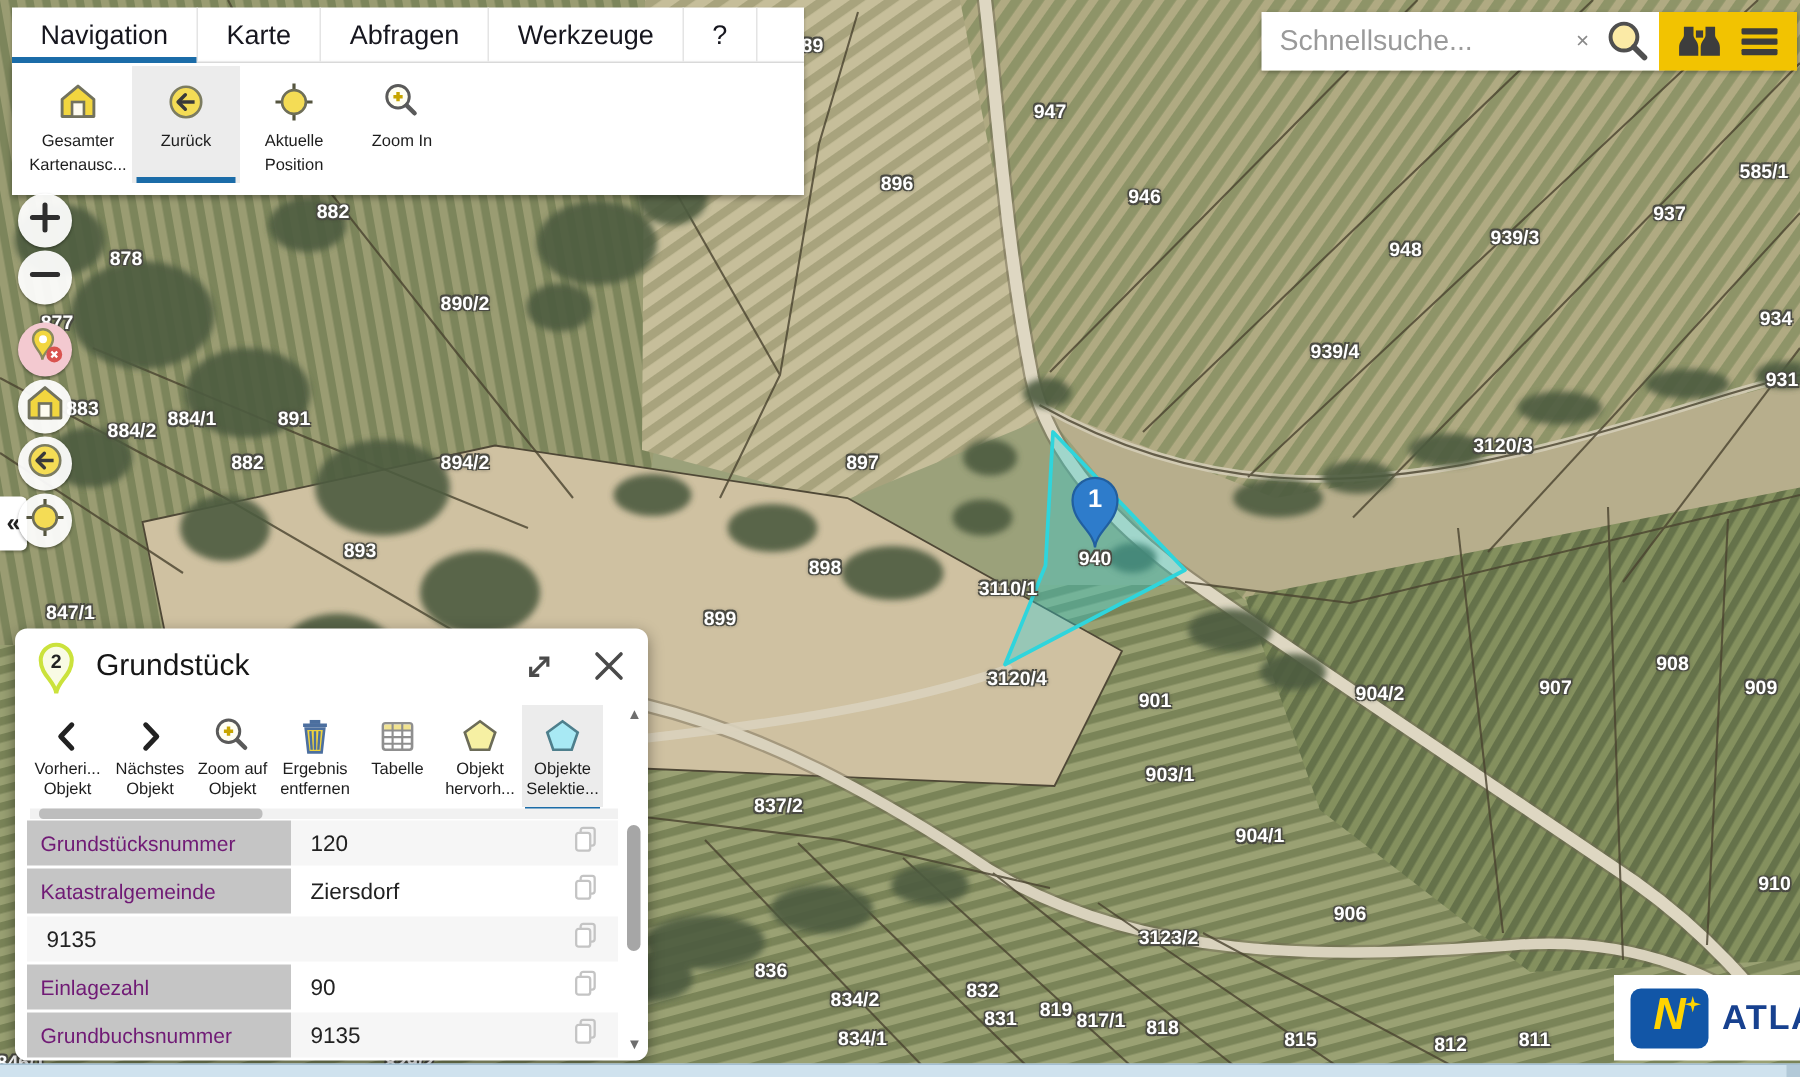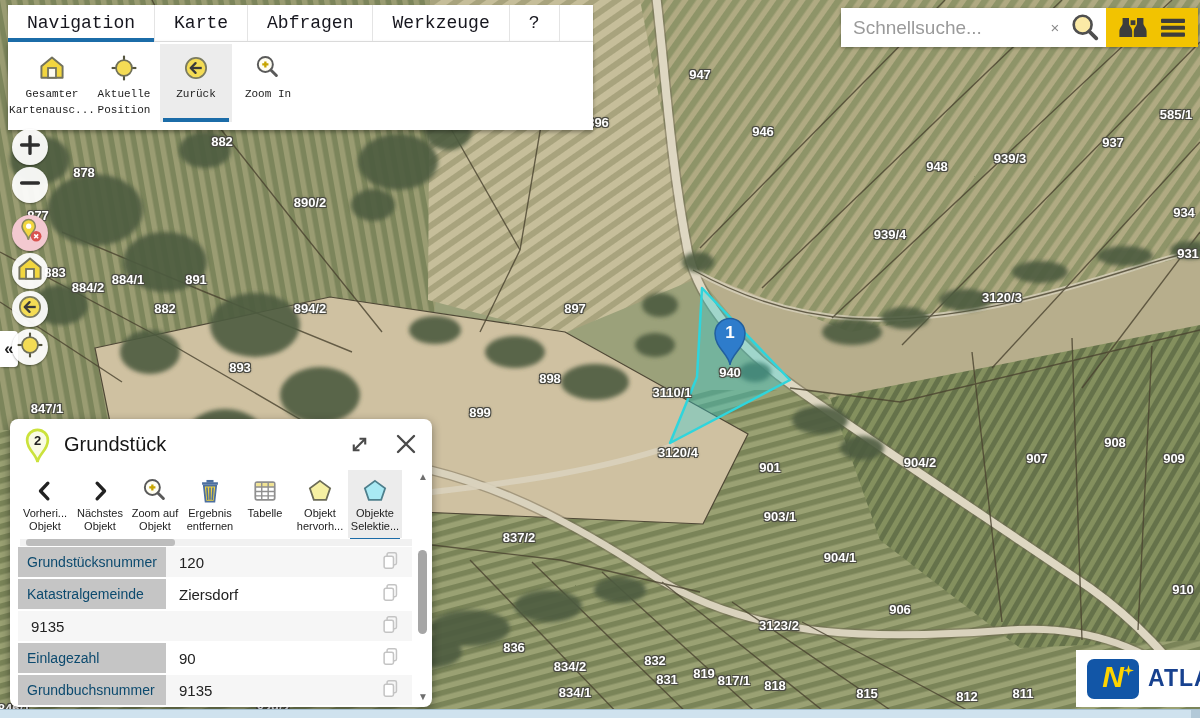--- a/index.html
+++ b/index.html
@@ -7,21 +7,21 @@
   #stage{position:relative;width:1200px;height:718px;overflow:hidden;}
   #map-svg{position:absolute;left:0;top:0;z-index:0;}
   
   #map-labels{position:absolute;left:0;top:0;width:1056px;height:718px;z-index:1;pointer-events:none;}
   .map-label{position:absolute;transform:translate(-50%,-50%);font-size:13px;font-weight:bold;color:#fff;white-space:nowrap;
     text-shadow:-1px -1px 0 #4a4a42,1px -1px 0 #4a4a42,-1px 1px 0 #4a4a42,1px 1px 0 #4a4a42,0 0 3px #3c3c36;}
   
   #sel-pin{position:absolute;left:730px;top:367px;transform:translate(-50%,-100%);z-index:2;width:40px;height:50px;}
   #sel-pin .pin-num{position:absolute;left:0;top:6px;width:40px;text-align:center;font-size:17px;font-weight:bold;color:#fff;}
   
-  .menu{position:absolute;left:8px;top:5px;width:585px;z-index:6;font-family:Liberation Mono, monospace;}
+  .menu{position:absolute;left:8px;top:5px;width:528px;z-index:6;}
   .tabs{display:flex;background:#fff;height:36px;border-bottom:1px solid #e3e3e3;box-shadow:0 1px 2px rgba(0,0,0,.25);}
   .tab{display:flex;align-items:center;padding:0 19px;font-size:18px;color:#16161e;border-right:1px solid #e4e4e4;position:relative;cursor:default;}
   .tab.active::after{content:"";position:absolute;left:0;right:0;bottom:-1px;height:4px;background:#1b6ca8;}
   .ribbon{background:#fff;height:88px;display:flex;padding-left:8px;box-shadow:0 2px 4px rgba(0,0,0,.35);}
   .rbtn{width:72px;height:78px;margin-top:2px;display:flex;flex-direction:column;align-items:center;padding-top:7px;position:relative;box-sizing:border-box;}
   .rbtn.active{background:#ececec;}
   .rbtn.active::after{content:"";position:absolute;left:3px;right:3px;bottom:0;height:4px;background:#1b6ca8;}
   .rbtn .ic{height:34px;display:flex;align-items:center;justify-content:center;}
   .rbtn .lbl{font-size:11px;line-height:13px;color:#1d1d1d;text-align:center;margin-top:3px;}
   
@@ -56,21 +56,21 @@
   .gs-toolbar{position:absolute;left:8px;top:51px;height:68px;display:flex;}
   .pbtn{width:54px;margin-right:1px;display:flex;flex-direction:column;align-items:center;padding-top:5px;position:relative;box-sizing:border-box;}
   .pbtn .ic{height:32px;display:flex;align-items:center;justify-content:center;}
   .pbtn .lbl{font-size:11px;line-height:13px;color:#1d1d1d;text-align:center;}
   .pbtn.active{background:#ececec;}
   .pbtn.active::after{content:"";position:absolute;left:2px;right:2px;bottom:-3px;height:3px;background:#1b6ca8;}
   .gs-hscroll{position:absolute;left:10px;top:120px;width:392px;height:7px;background:#f1f1f1;}
   .gs-hscroll .hthumb{position:absolute;left:6px;top:0;width:149px;height:7px;background:#bdbdbd;border-radius:3px;}
   .gs-table{position:absolute;left:8px;top:128px;width:394px;}
   .trow{display:flex;height:30px;margin-bottom:2px;}
-  .cell-label{width:148px;flex:none;background:#c5c5c5;display:flex;align-items:center;padding-left:9px;box-sizing:border-box;font-size:14px;color:#0c4a6e;}
+  .cell-label{width:176px;flex:none;background:#c5c5c5;display:flex;align-items:center;padding-left:9px;box-sizing:border-box;font-size:14px;color:#701a75;}
   .cell-value{flex:1;display:flex;align-items:center;padding-left:13px;font-size:15px;color:#222;}
   .cell-copy{width:44px;flex:none;display:flex;align-items:center;justify-content:center;cursor:pointer;}
   .trow.odd .cell-value,.trow.odd .cell-copy{background:#f6f6f6;}
   .trow.even .cell-value,.trow.even .cell-copy{background:#ffffff;}
   .gs-vscroll{position:absolute;right:2px;top:52px;bottom:5px;width:14px;}
   .gs-vscroll .arr{position:absolute;left:0;width:14px;text-align:center;font-size:10px;color:#6e6e6e;cursor:pointer;}
   .gs-vscroll .arr.up{top:0;}
   .gs-vscroll .arr.down{bottom:0;}
   .gs-vscroll .vthumb{position:absolute;left:2px;top:79px;width:9px;height:84px;background:#a6a6a6;border-radius:5px;cursor:pointer;}
   
@@ -286,44 +286,44 @@
         <div class="rbtn">
           <span class="ic">
             <svg viewBox="0 0 34 34" width="30" height="30">
               <path d="M5 15 L17 5 L29 15 V28 H5 Z" fill="#f2d63f" stroke="#72725e" stroke-width="2.2" stroke-linejoin="round"></path>
               <rect x="12.5" y="17" width="9" height="11" fill="#fdfbef" stroke="#72725e" stroke-width="2"></rect>
             </svg>
           </span>
           <span class="lbl">Gesamter</span>
           <span class="lbl">Kartenausc...</span>
         </div>
+        <div class="rbtn active">
+          <span class="ic">
+            <svg viewBox="0 0 34 34" width="30" height="30">
+              <circle cx="17" cy="17" r="11.5" fill="#f4dc55" stroke="#7c7c60" stroke-width="2"></circle>
+              <path d="M23.5 17 H12.5" stroke="#3a3a3a" stroke-width="2.6"></path>
+              <path d="M16.5 11.5 L11 17 L16.5 22.5" fill="none" stroke="#3a3a3a" stroke-width="2.6" stroke-linejoin="round" stroke-linecap="round"></path>
+            </svg>
+          </span>
+          <span class="lbl">Zurück</span>
+        </div>
         <div class="rbtn">
           <span class="ic">
             <svg viewBox="0 0 34 34" width="30" height="30">
               <g stroke="#55553f" stroke-width="2.4">
                 <path d="M17 3 V8.5"></path>
                 <path d="M17 25.5 V31"></path>
                 <path d="M3 17 H8.5"></path>
                 <path d="M25.5 17 H31"></path>
               </g>
               <circle cx="17" cy="17" r="9" fill="#f4dc55" stroke="#6f6f58" stroke-width="2"></circle>
             </svg>
           </span>
           <span class="lbl">Aktuelle</span>
           <span class="lbl">Position</span>
-        </div>
-        <div class="rbtn active">
-          <span class="ic">
-            <svg viewBox="0 0 34 34" width="30" height="30">
-              <circle cx="17" cy="17" r="11.5" fill="#f4dc55" stroke="#7c7c60" stroke-width="2"></circle>
-              <path d="M23.5 17 H12.5" stroke="#3a3a3a" stroke-width="2.6"></path>
-              <path d="M16.5 11.5 L11 17 L16.5 22.5" fill="none" stroke="#3a3a3a" stroke-width="2.6" stroke-linejoin="round" stroke-linecap="round"></path>
-            </svg>
-          </span>
-          <span class="lbl">Zurück</span>
         </div>
         <div class="rbtn">
           <span class="ic">
             <svg viewBox="0 0 34 34" width="30" height="30">
               <circle cx="14" cy="13" r="8.5" fill="#fffef2" stroke="#5a5a5a" stroke-width="2.2"></circle>
               <path d="M14 9.5 V16.5 M10.5 13 H17.5" stroke="#c7a500" stroke-width="2.6"></path>
               <path d="M20.5 19.5 L26.5 25.5" stroke="#5a5a5a" stroke-width="3.4" stroke-linecap="round"></path>
             </svg>
           </span>
           <span class="lbl">Zoom In</span>

